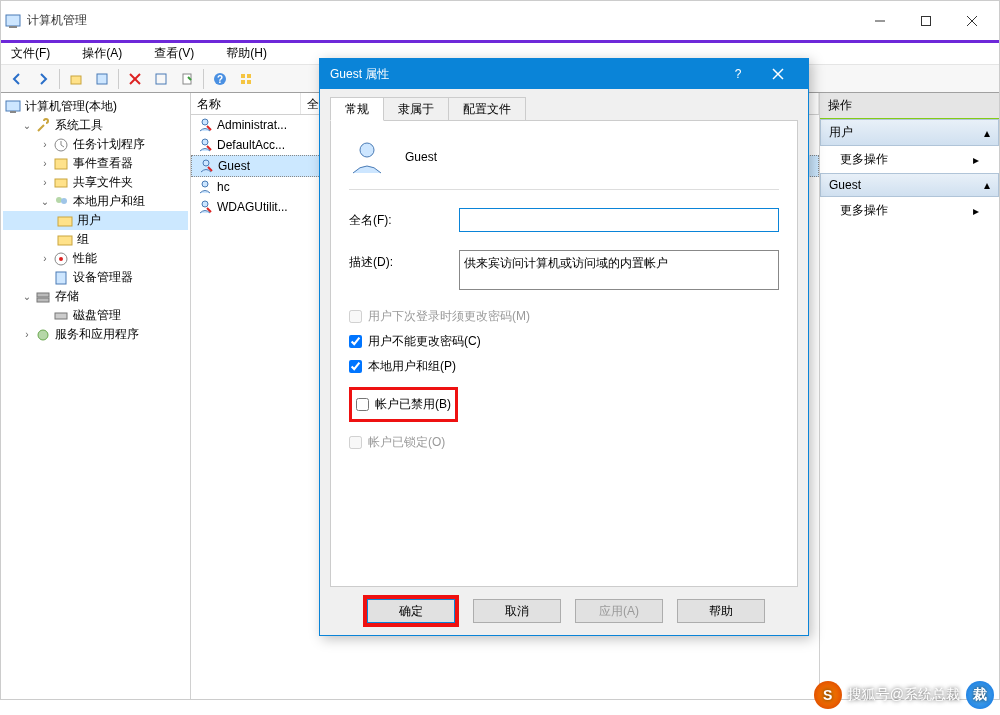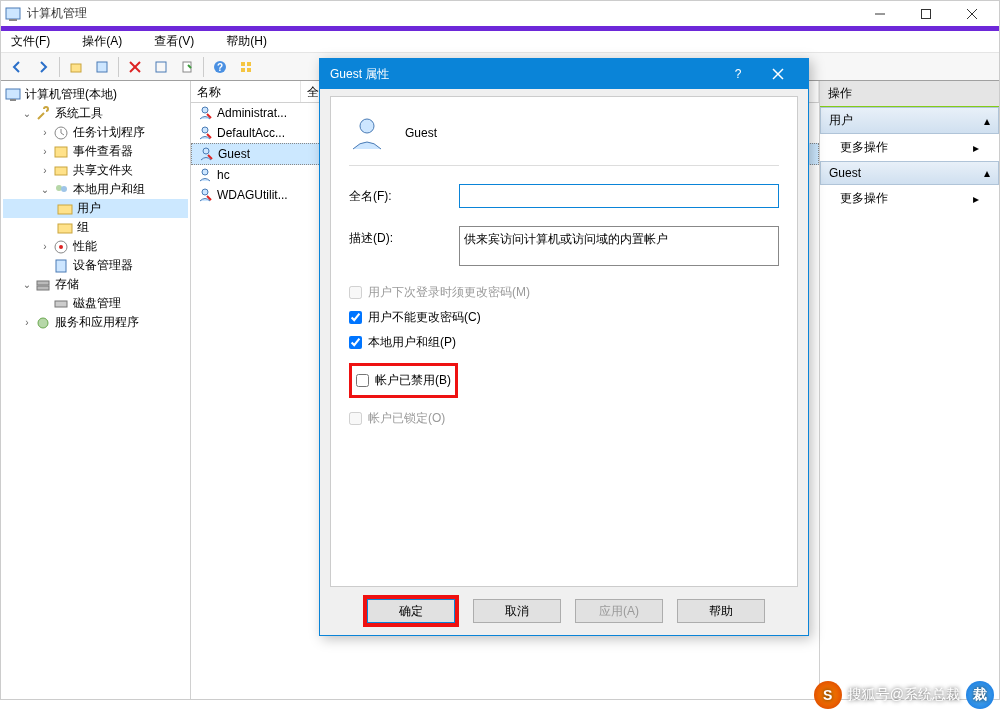--- a/index.html
+++ b/index.html
@@ -1,20 +1,20 @@
 <!DOCTYPE html>
 <html><head>
 <meta charset="utf-8">
 <style>
 * { box-sizing: border-box; margin: 0; padding: 0; font-family: "Microsoft YaHei", "Segoe UI", Tahoma, sans-serif; }
 body { background: #fff; width: 1000px; height: 715px; overflow: hidden; font-size: 12px; color: #000; position: relative; }
 
 .main-window { width: 1000px; height: 700px; border: 1px solid #ccc; background: #fff; display: flex; flex-direction: column; }
 
-.titlebar { height: 30px; background: #fff; display: flex; align-items: center; padding: 0 4px; border-bottom: 5px solid #6d28d9; }
+.titlebar { height: 42px; background: #fff; display: flex; align-items: center; padding: 0 4px; border-bottom: 3px solid #6d28d9; }
 .titlebar .title-icon { width: 16px; height: 16px; margin-right: 6px; }
 .titlebar .title-text { flex: 1; font-size: 12px; color: #333; }
 .titlebar .win-controls { display: flex; }
 .titlebar .win-btn { width: 46px; height: 30px; display: flex; align-items: center; justify-content: center; color: #555; }
 
 .menubar { height: 22px; display: flex; align-items: center; padding: 0 4px; gap: 20px; border-bottom: 1px solid #e5e5e5; }
 .menubar .menu-item { padding: 2px 6px; font-size: 12px; }
 
 .toolbar { height: 28px; display: flex; align-items: center; padding: 0 4px; gap: 2px; border-bottom: 1px solid #a0a0a0; background: #f7f7f7; }
 .tool-btn { width: 24px; height: 24px; display: flex; align-items: center; justify-content: center; border: 1px solid transparent; }
@@ -391,20 +391,25 @@
     <span class="dt-title">Guest 属性</span>
     <div class="dt-btn">?</div>
     <div class="dt-btn">
         <svg width="12" height="12">
           <line x1="1" y1="1" x2="11" y2="11" stroke="#fff" stroke-width="1.5"></line>
           <line x1="11" y1="1" x2="1" y2="11" stroke="#fff" stroke-width="1.5"></line>
         </svg>
       </div>
   </div>
   <div class="dialog-body">
+    <div class="tabstrip">
+      <div class="tab active">常规</div>
+      <div class="tab">隶属于</div>
+      <div class="tab">配置文件</div>
+    </div>
     <div class="tab-content">
 
       <div class="header-row">
         <span class="header-icon">
           <svg width="36" height="36">
               <circle cx="18" cy="11" r="7" fill="#cde6ff" stroke="#4a7bb5"></circle>
               <path d="M4 34 Q18 20 32 34" fill="#cde6ff" stroke="#4a7bb5"></path>
             </svg>
         </span>
         <span>Guest</span>

